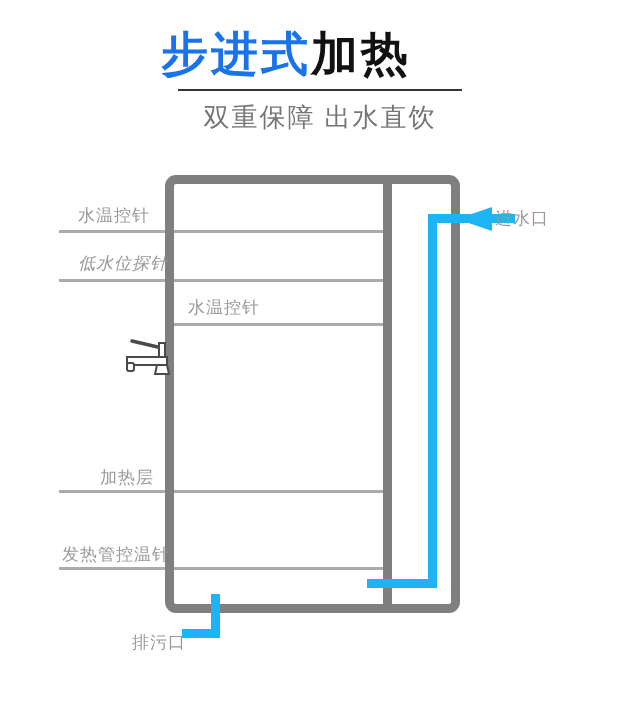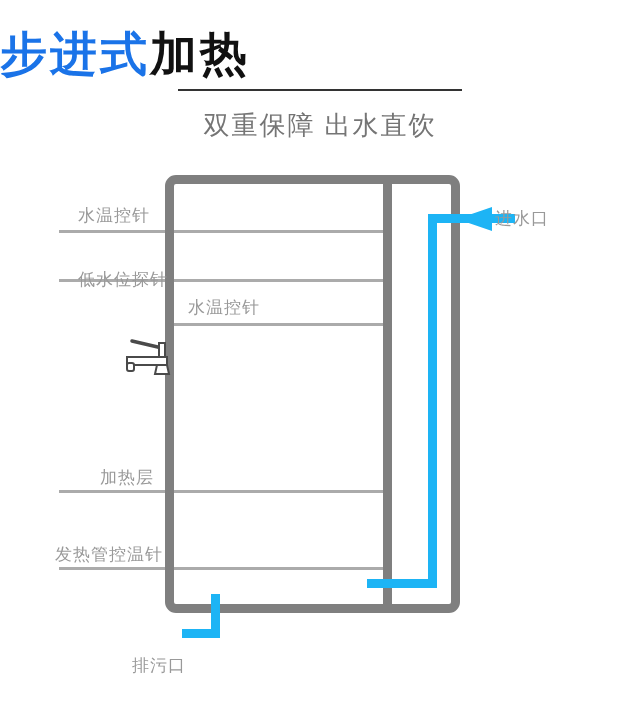--- a/index.html
+++ b/index.html
@@ -9,21 +9,21 @@
     height: 711px;
     background: #ffffff;
     overflow: hidden;
     font-family: "Liberation Sans", sans-serif;
   }
   
   .title-row {
     position: absolute;
     left: 0; top: 28px;
     width: 572px;
-    text-align: left;
+    text-align: center;
     font-size: 47px;
     font-weight: bold;
     letter-spacing: 3px;
     line-height: 52px;
     white-space: nowrap;
   }
   .title-accent { color: var(--accent-blue, #1a73e8); }
   .title-rest   { color: var(--title-dark, #111111); }
   .title-divider {
     position: absolute;
@@ -33,21 +33,20 @@
   }
   .subtitle {
     position: absolute;
     left: 0; top: 100px;
     width: 640px;
     text-align: center;
     font-size: 26px;
     letter-spacing: 2px;
     color: var(--subtitle-gray, #757575);
     white-space: nowrap;
-    margin-top: 8px;
   }
   
   .tank {
     position: absolute;
     left: 165px; top: 175px;
     width: 295px; height: 438px;
     box-sizing: border-box;
     border: 9px solid var(--tank-gray, #7f7f7f);
     border-radius: 11px;
     background: transparent;
@@ -76,26 +75,26 @@
   .lbl {
     position: absolute;
     font-size: 17px;
     color: var(--label-gray, #999999);
     letter-spacing: 1px;
     line-height: 20px;
     white-space: nowrap;
     z-index: 4;
   }
   .lbl-high    { left: 78px;  top: 206px; }
-  .lbl-low     { left: 78px;  top: 270px; }
+  .lbl-low     { left: 78px;  top: 254px; font-style: italic; }
   .lbl-temp    { left: 188px; top: 298px; text-align: center; }
   .lbl-heating { left: 100px; top: 468px; }
-  .lbl-heater  { left: 55px;  top: 545px; }
+  .lbl-heater  { left: 62px;  top: 545px; }
   .lbl-inlet   { left: 495px; top: 209px; }
-  .lbl-drain   { left: 132px; top: 656px; }
+  .lbl-drain   { left: 132px; top: 633px; }
   
   .pipe {
     position: absolute;
     background: var(--pipe-blue, #1db4f5);
     z-index: 3;
   }
   .pipe-inlet-h  { left: 428px; top: 214px; width: 87px; height: 9px; }
   .pipe-inlet-v  { left: 428px; top: 214px; width: 9px;  height: 374px; }
   .pipe-bottom-h { left: 367px; top: 579px; width: 70px; height: 9px; }
   .pipe-drain-v  { left: 211px; top: 594px; width: 9px;  height: 44px; }

